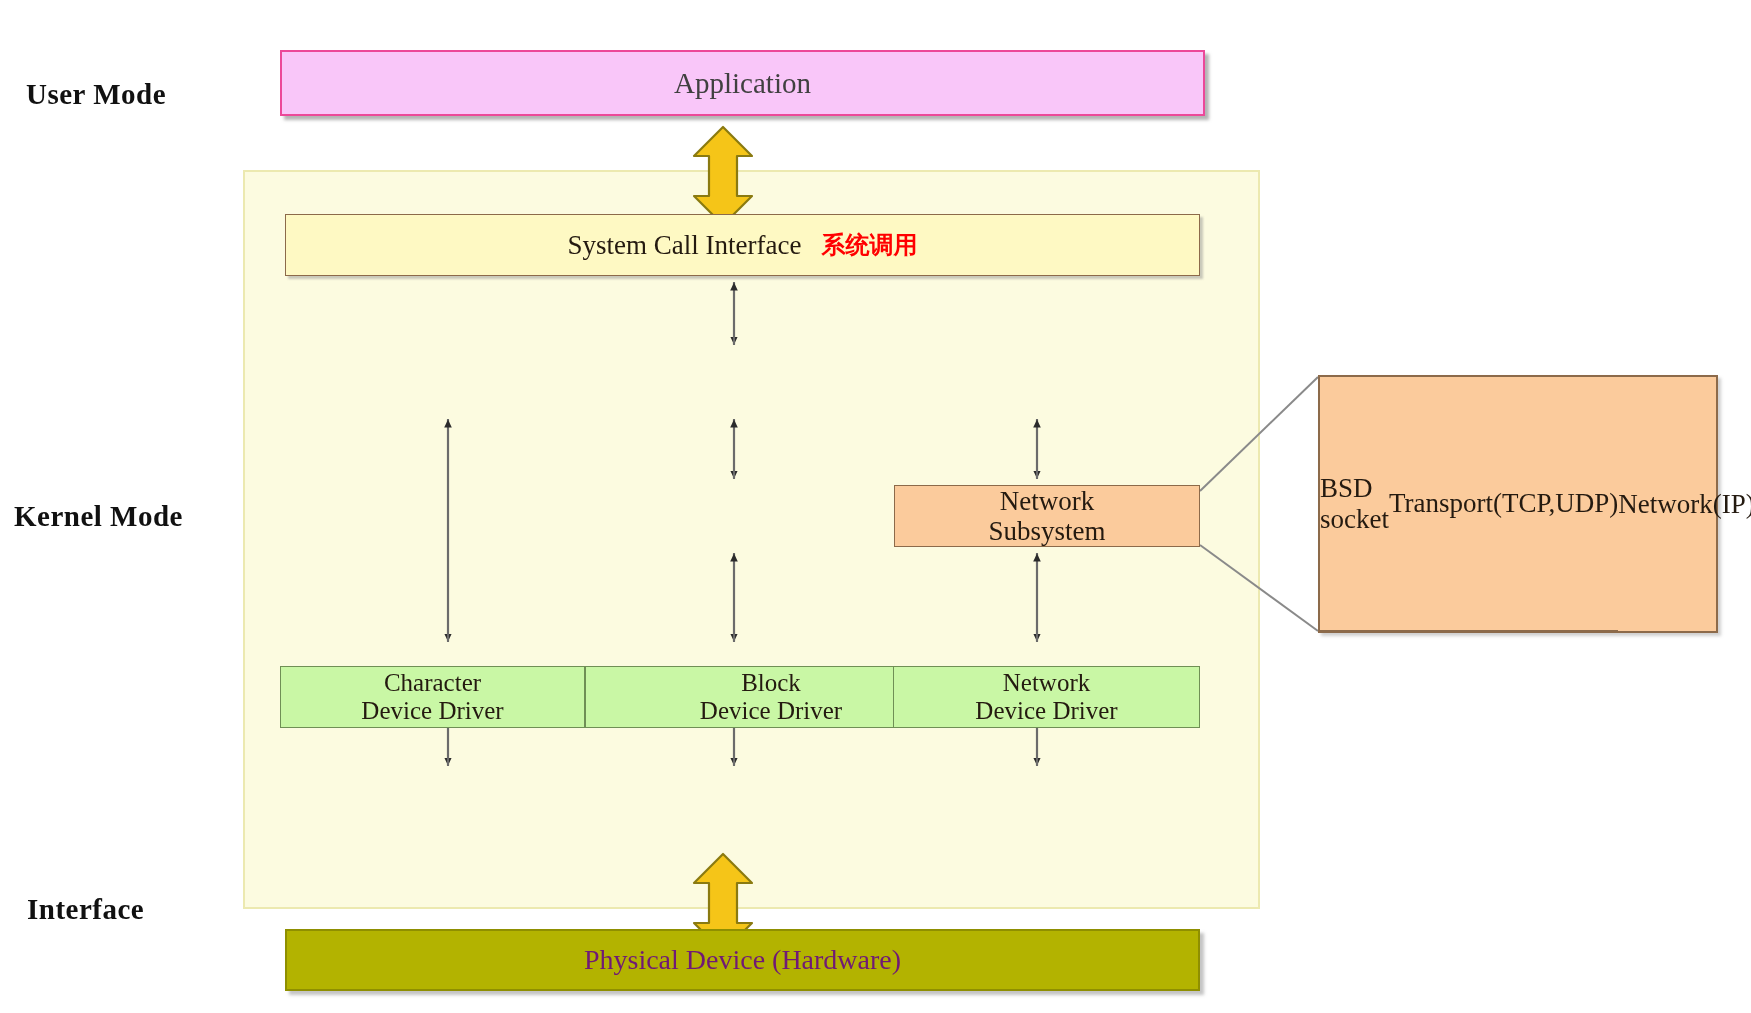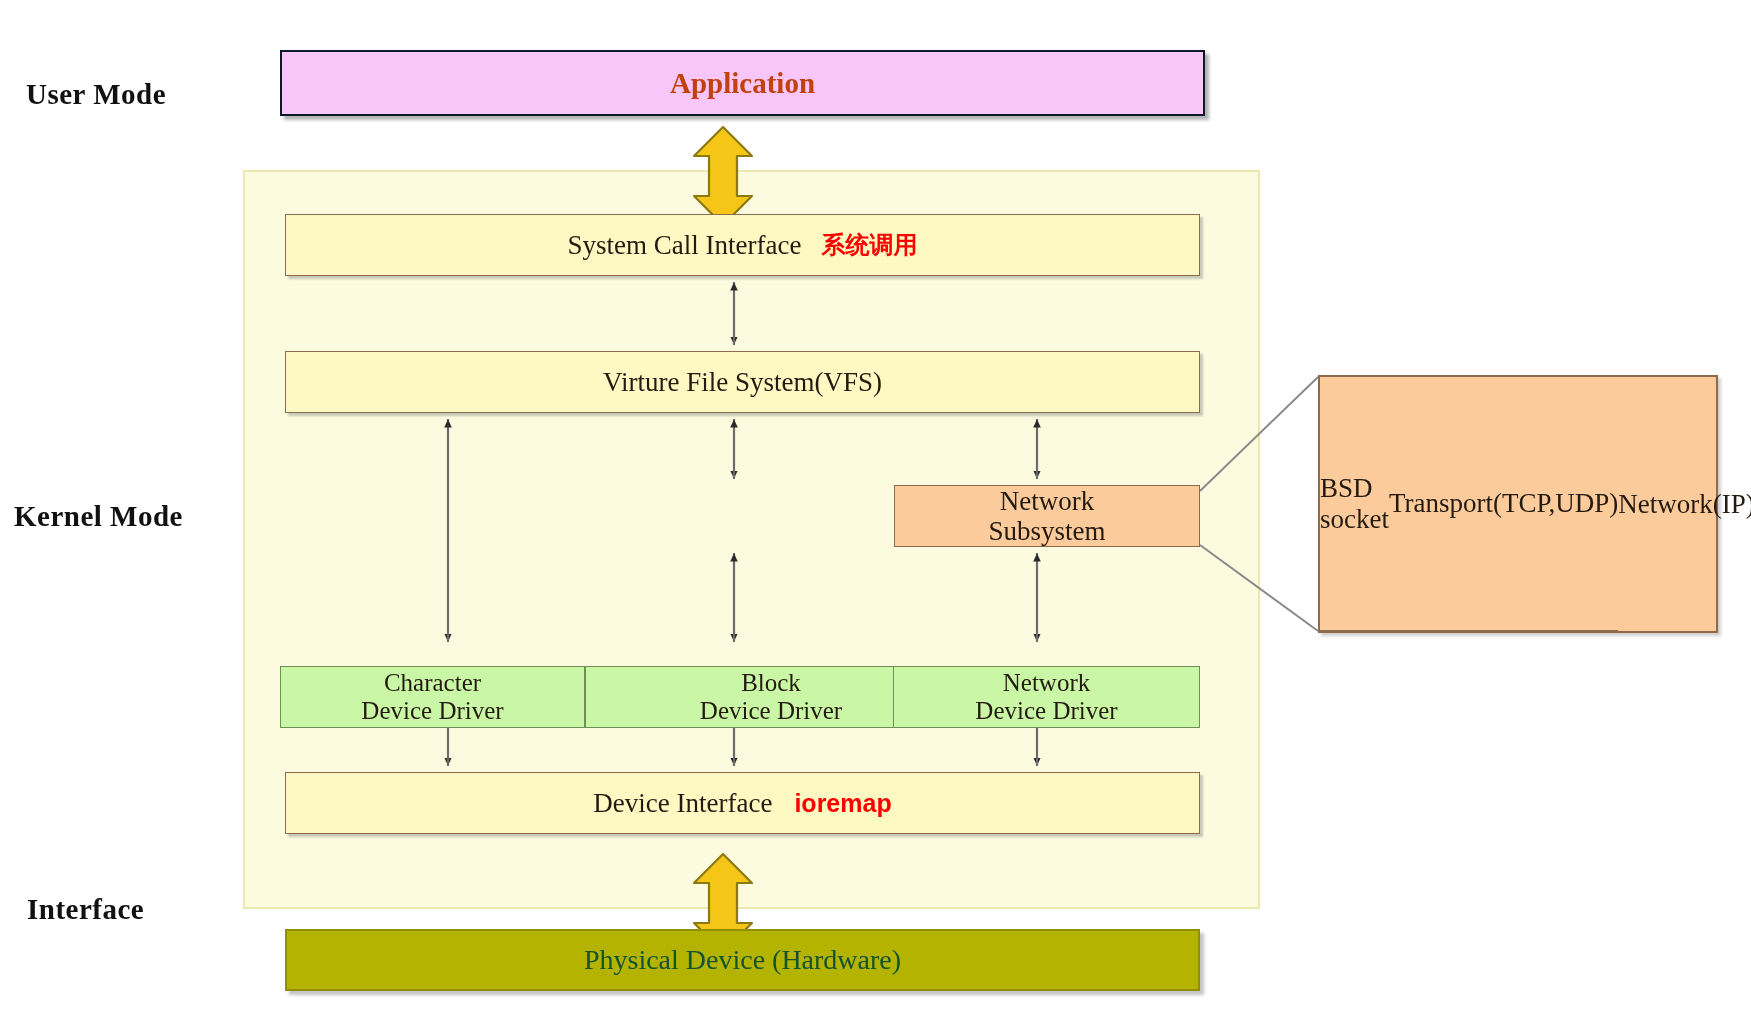--- a/index.html
+++ b/index.html
@@ -33,25 +33,24 @@
     display:flex;
     align-items:center;
     justify-content:center;
     text-align:center;
     line-height:1.12;
     color:#241a10;
   }
 
   .app-box{
     background:#f9c6f9;
-    border:2px solid #0f172a;
+    border:2px solid #ec4899;
     box-shadow:4px 4px 3px rgba(120,120,120,.55);
     font-size:29px;
-    color:#c2410c;
-    font-weight:bold;
+    color:#404040;
   }
 
   .orange-box{
     background:#fef9c3;
     border:1.5px solid #8c6a4a;
     box-shadow:3px 3px 2px rgba(140,140,140,.45);
     font-size:27px;
   }
   .orange-flat{
     background:#fbcb9c;
@@ -62,21 +61,21 @@
     background:#c9f7a5;
     border:1.5px solid #6f8f55;
     font-size:25px;
     margin-top:18px;
   }
   .hw-box{
     background:#b3b300;
     border:2px solid #8f8f00;
     box-shadow:4px 4px 3px rgba(140,140,140,.5);
     font-size:28px;
-    color:#14532d;
+    color:#701a75;
   }
 
   
   #kernel-region{
     position:absolute;
     left:243px;top:170px;
     width:1017px;height:739px;
     background:#fcfbe0;
     border:2px solid #ece9b0;
     box-sizing:border-box;
@@ -206,23 +205,20 @@
 
   <div class="box app-box" id="box-application">
     <span>Application</span>
   </div>
 
   <div class="box orange-box" id="box-syscall">
     <span>System Call Interface</span>
     <span class="annot">系统调用</span>
   </div>
 
-  <div class="box orange-box" id="box-vfs">
-    <span>Virture File System(VFS)</span>
-  </div>
 
 
   <div class="box orange-flat two-line" id="box-netsub">
     <span>Network</span>
     <span>Subsystem</span>
   </div>
 
   <div class="box green-box two-line" id="box-chardrv">
     <span>Character</span>
     <span>Device Driver</span>
@@ -231,24 +227,20 @@
   <div class="box green-box two-line" id="box-blockdrv">
     <span>Block</span>
     <span>Device Driver</span>
   </div>
 
   <div class="box green-box two-line" id="box-netdrv">
     <span>Network</span>
     <span>Device Driver</span>
   </div>
 
-  <div class="box orange-box" id="box-devif">
-    <span>Device Interface</span>
-    <span class="annot-serif">ioremap</span>
-  </div>
 
   <div class="box hw-box" id="box-physical">
     <span>Physical Device (Hardware)</span>
   </div>
 
   <div id="callout-panel">
     <div class="c-row">
       <span>BSD socket</span>
     </div>
     <div class="c-row">

